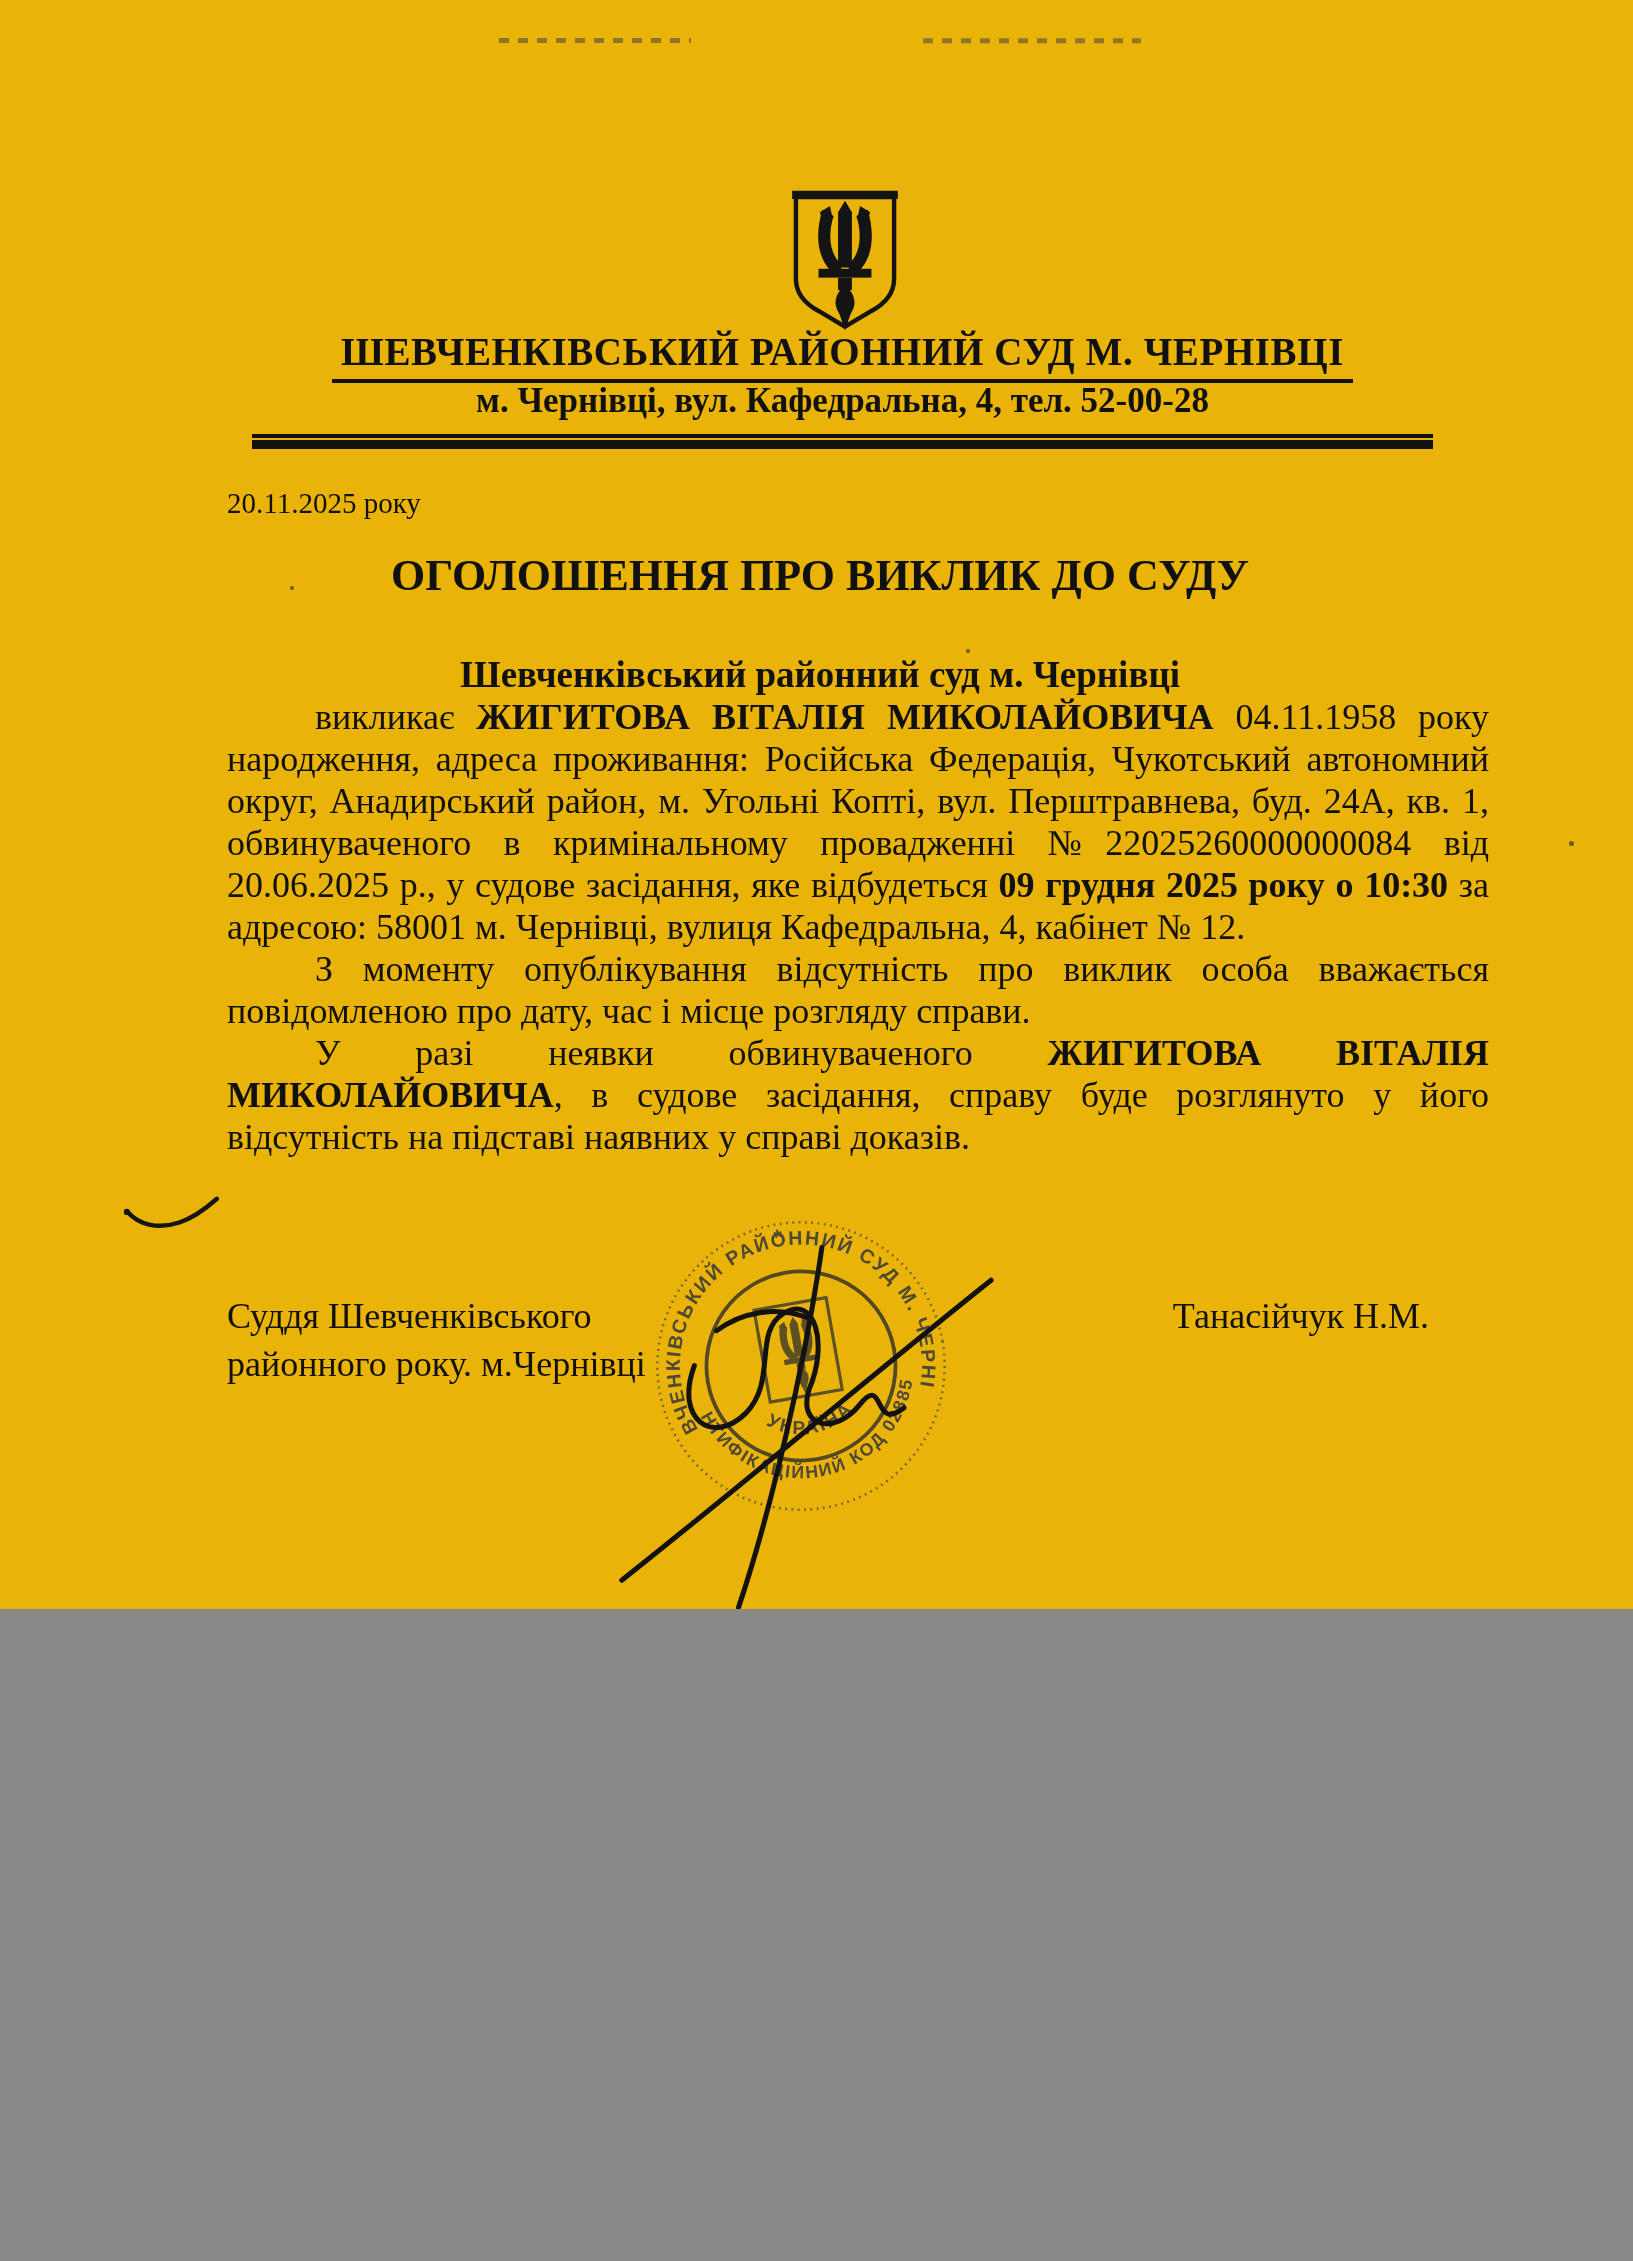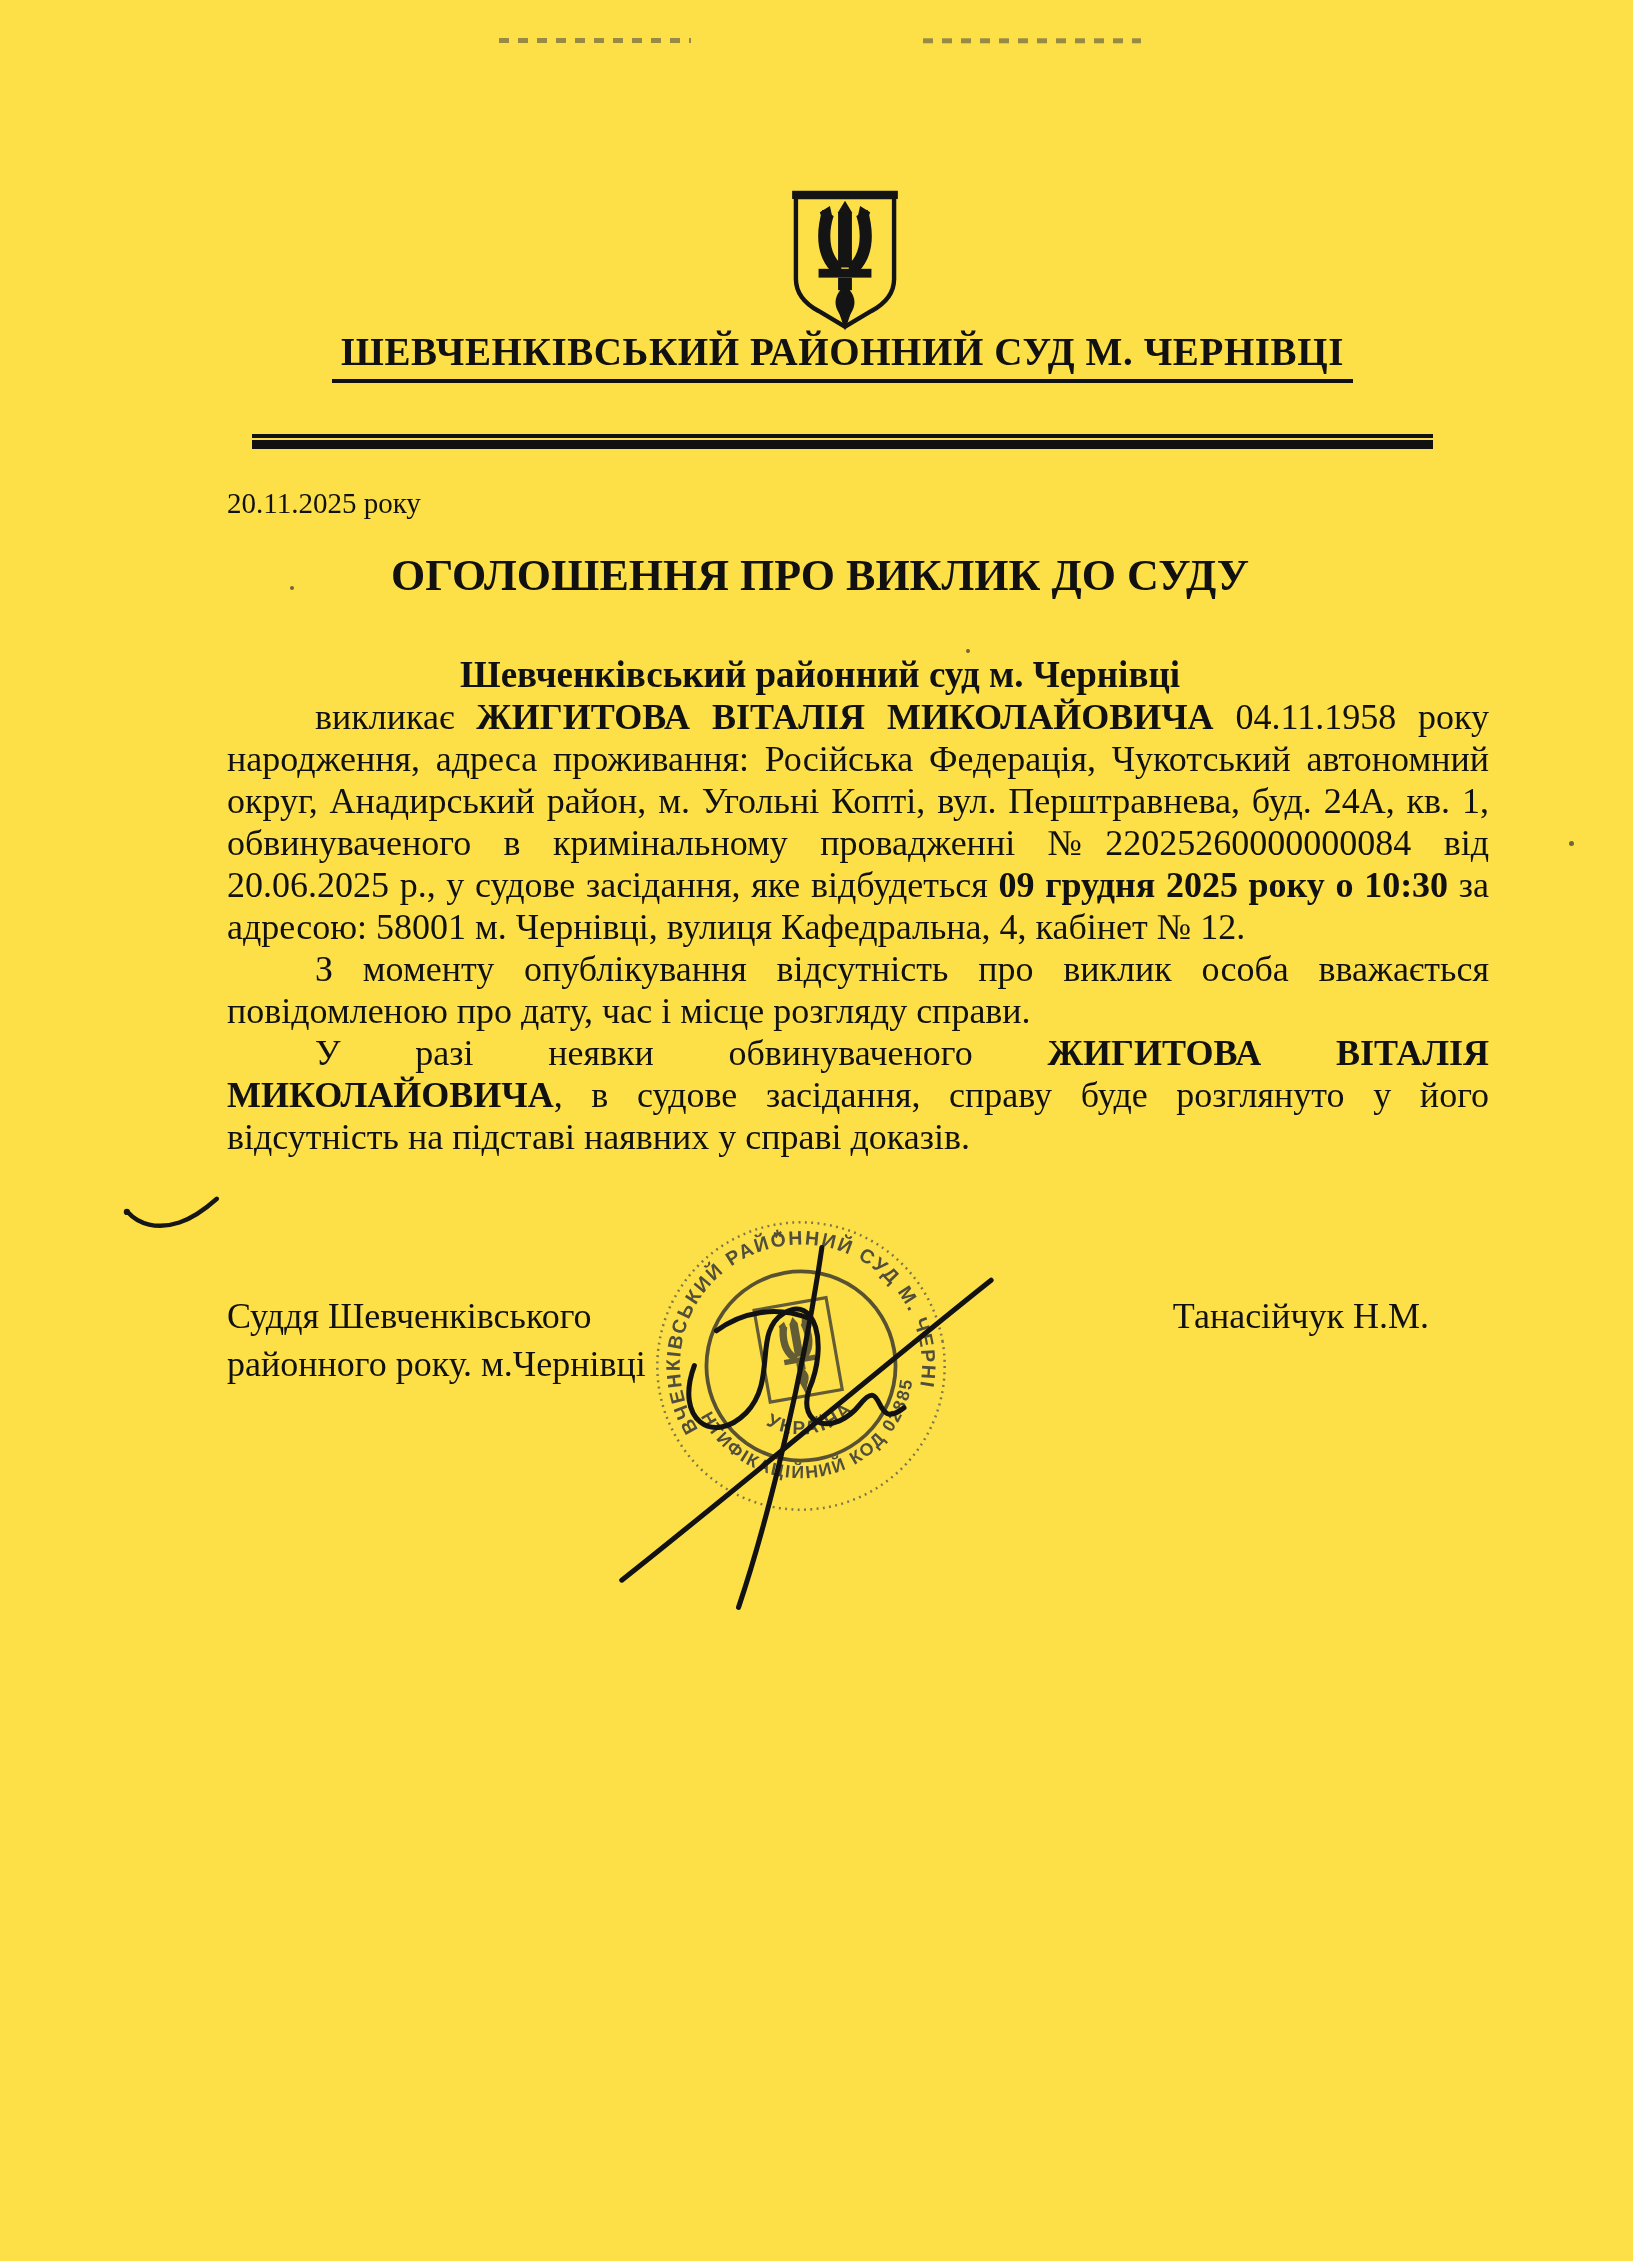--- a/index.html
+++ b/index.html
@@ -1,17 +1,17 @@
 <!DOCTYPE html>
 <html style="font-size:10px"><head>
 <meta charset="utf-8">
 <style>
   html,body{margin:0;padding:0;background:#888;}
   .page{
-    position:relative;width:1633px;height:2261px;background:#fde047;
+    position:relative;width:1633px;height:1609px;background:#eab308;
     font-family:"Liberation Serif","DejaVu Serif",serif;color:#111;
     overflow:hidden;
   }
   
   .artifact{position:absolute;height:5px;opacity:.55;
     background:repeating-linear-gradient(90deg,#444 0 10px,transparent 10px 19px);}
   .a-left{left:499px;top:38px;width:192px;}
   .a-right{left:923px;top:37px;width:218px;transform:translateY(1.3px);}
   .speck{position:absolute;background:#333;border-radius:50%;opacity:.7;}
 
@@ -69,20 +69,21 @@
       </g>
     </defs>
     <rect x="6" y="6" width="168" height="13" fill="#141414"></rect>
     <path d="M12,16 H168 V146 C168,170 152,186 132,197 L90,222 L48,197 C28,186 12,170 12,146 Z" fill="none" stroke="#141414" stroke-width="7"></path>
     <use href="#tz" fill="#141414"></use>
   </svg>
 
   <div class="hdr court-name">
     <span>ШЕВЧЕНКІВСЬКИЙ РАЙОННИЙ СУД М. ЧЕРНІВЦІ</span>
   </div>
+  <div class="hdr court-addr">м. Чернівці, вул. Кафедральна, 4, тел. 52-00-28</div>
 
   <div class="double-rule">
     <div class="thin"></div>
     <div class="thick"></div>
   </div>
 
   <div class="doc-date">20.11.2025 року</div>
 
   <div class="content">
     <div class="doc-title">ОГОЛОШЕННЯ ПРО ВИКЛИК ДО СУДУ</div>

